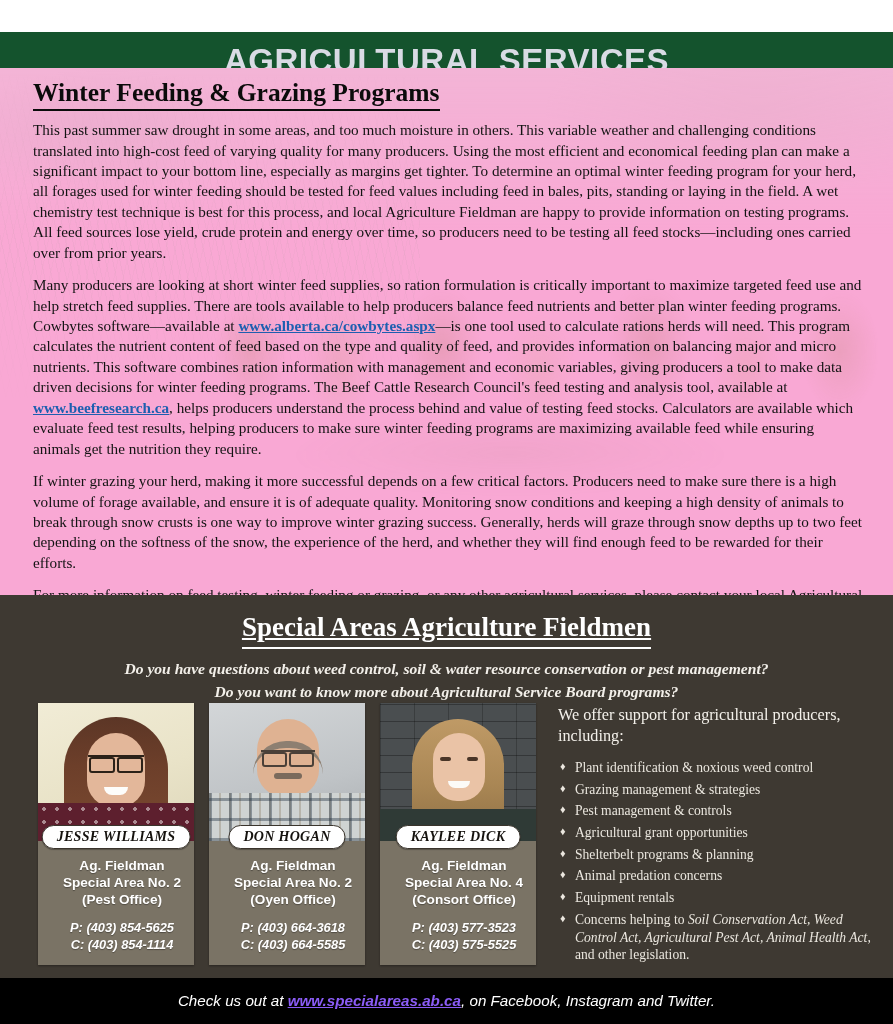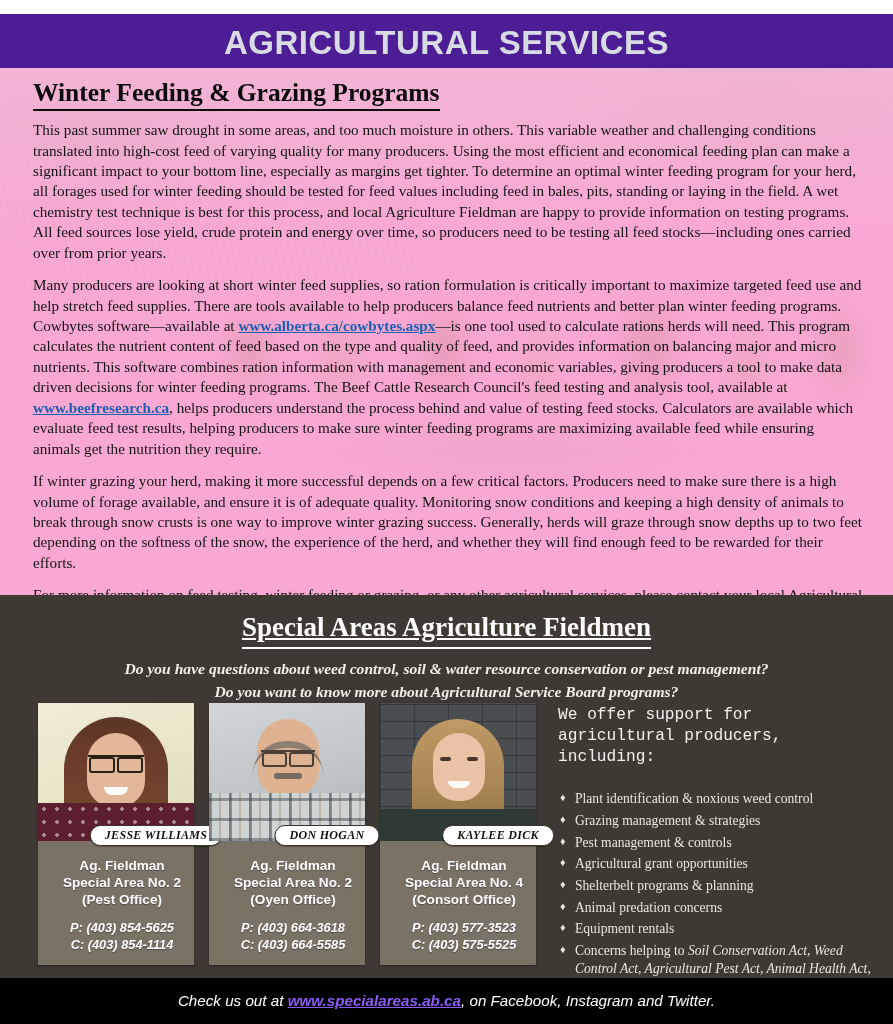--- a/index.html
+++ b/index.html
@@ -18,24 +18,24 @@
     position: relative;
     width: 893px;
     height: 1024px;
     background: #ffffff;
   }
 
   
   .title-bar {
     position: absolute;
     left: 0;
-    top: 14px;
+    top: 32px;
     width: 893px;
     height: 57px;
-    background: #4c1d95;
+    background: #14532d;
     display: flex;
     align-items: center;
     justify-content: center;
   }
   .title-bar-text {
     font-family: "Liberation Sans", sans-serif;
     font-weight: bold;
     font-size: 33px;
     letter-spacing: 0.5px;
     color: #d9dbe4;
@@ -303,26 +303,25 @@
     left: 50%;
     transform: translate(-50%, -16px);
     background: #ffffff;
     border: 1.5px solid #3a342c;
     border-radius: 13px;
     padding: 2px 14px;
     white-space: nowrap;
     font-family: "Liberation Serif", serif;
     font-style: italic;
     font-weight: bold;
-    font-size: 12px;
+    font-size: 14px;
     letter-spacing: 0.3px;
     color: #15120e;
     line-height: 1.25;
     box-shadow: 0 1px 1px rgba(0,0,0,0.3);
-    margin-left: 40px;
   }
   .card-body {
     padding: 16px 6px 12px 18px;
     text-align: center;
   }
   .card-role {
     font-family: "Liberation Sans", sans-serif;
     font-weight: bold;
     font-size: 13.6px;
     color: #ffffff;
@@ -340,25 +339,25 @@
     text-shadow: 0 1px 1px rgba(0,0,0,0.35);
   }
 
   
   .support {
     margin-left: 22px;
     width: 320px;
     padding-top: 2px;
   }
   .support-title {
-    font-family: Liberation Mono, monospace;
+    font-family: Liberation Serif, serif;
     font-size: 16.2px;
     color: #f3f0ea;
     line-height: 1.30;
-    margin-bottom: 22px;
+    margin-bottom: 12px;
   }
   .support-list {
     list-style: none;
     margin: 0;
     padding: 0;
   }
   .support-list li {
     position: relative;
     padding-left: 17px;
     margin-bottom: 4px;

